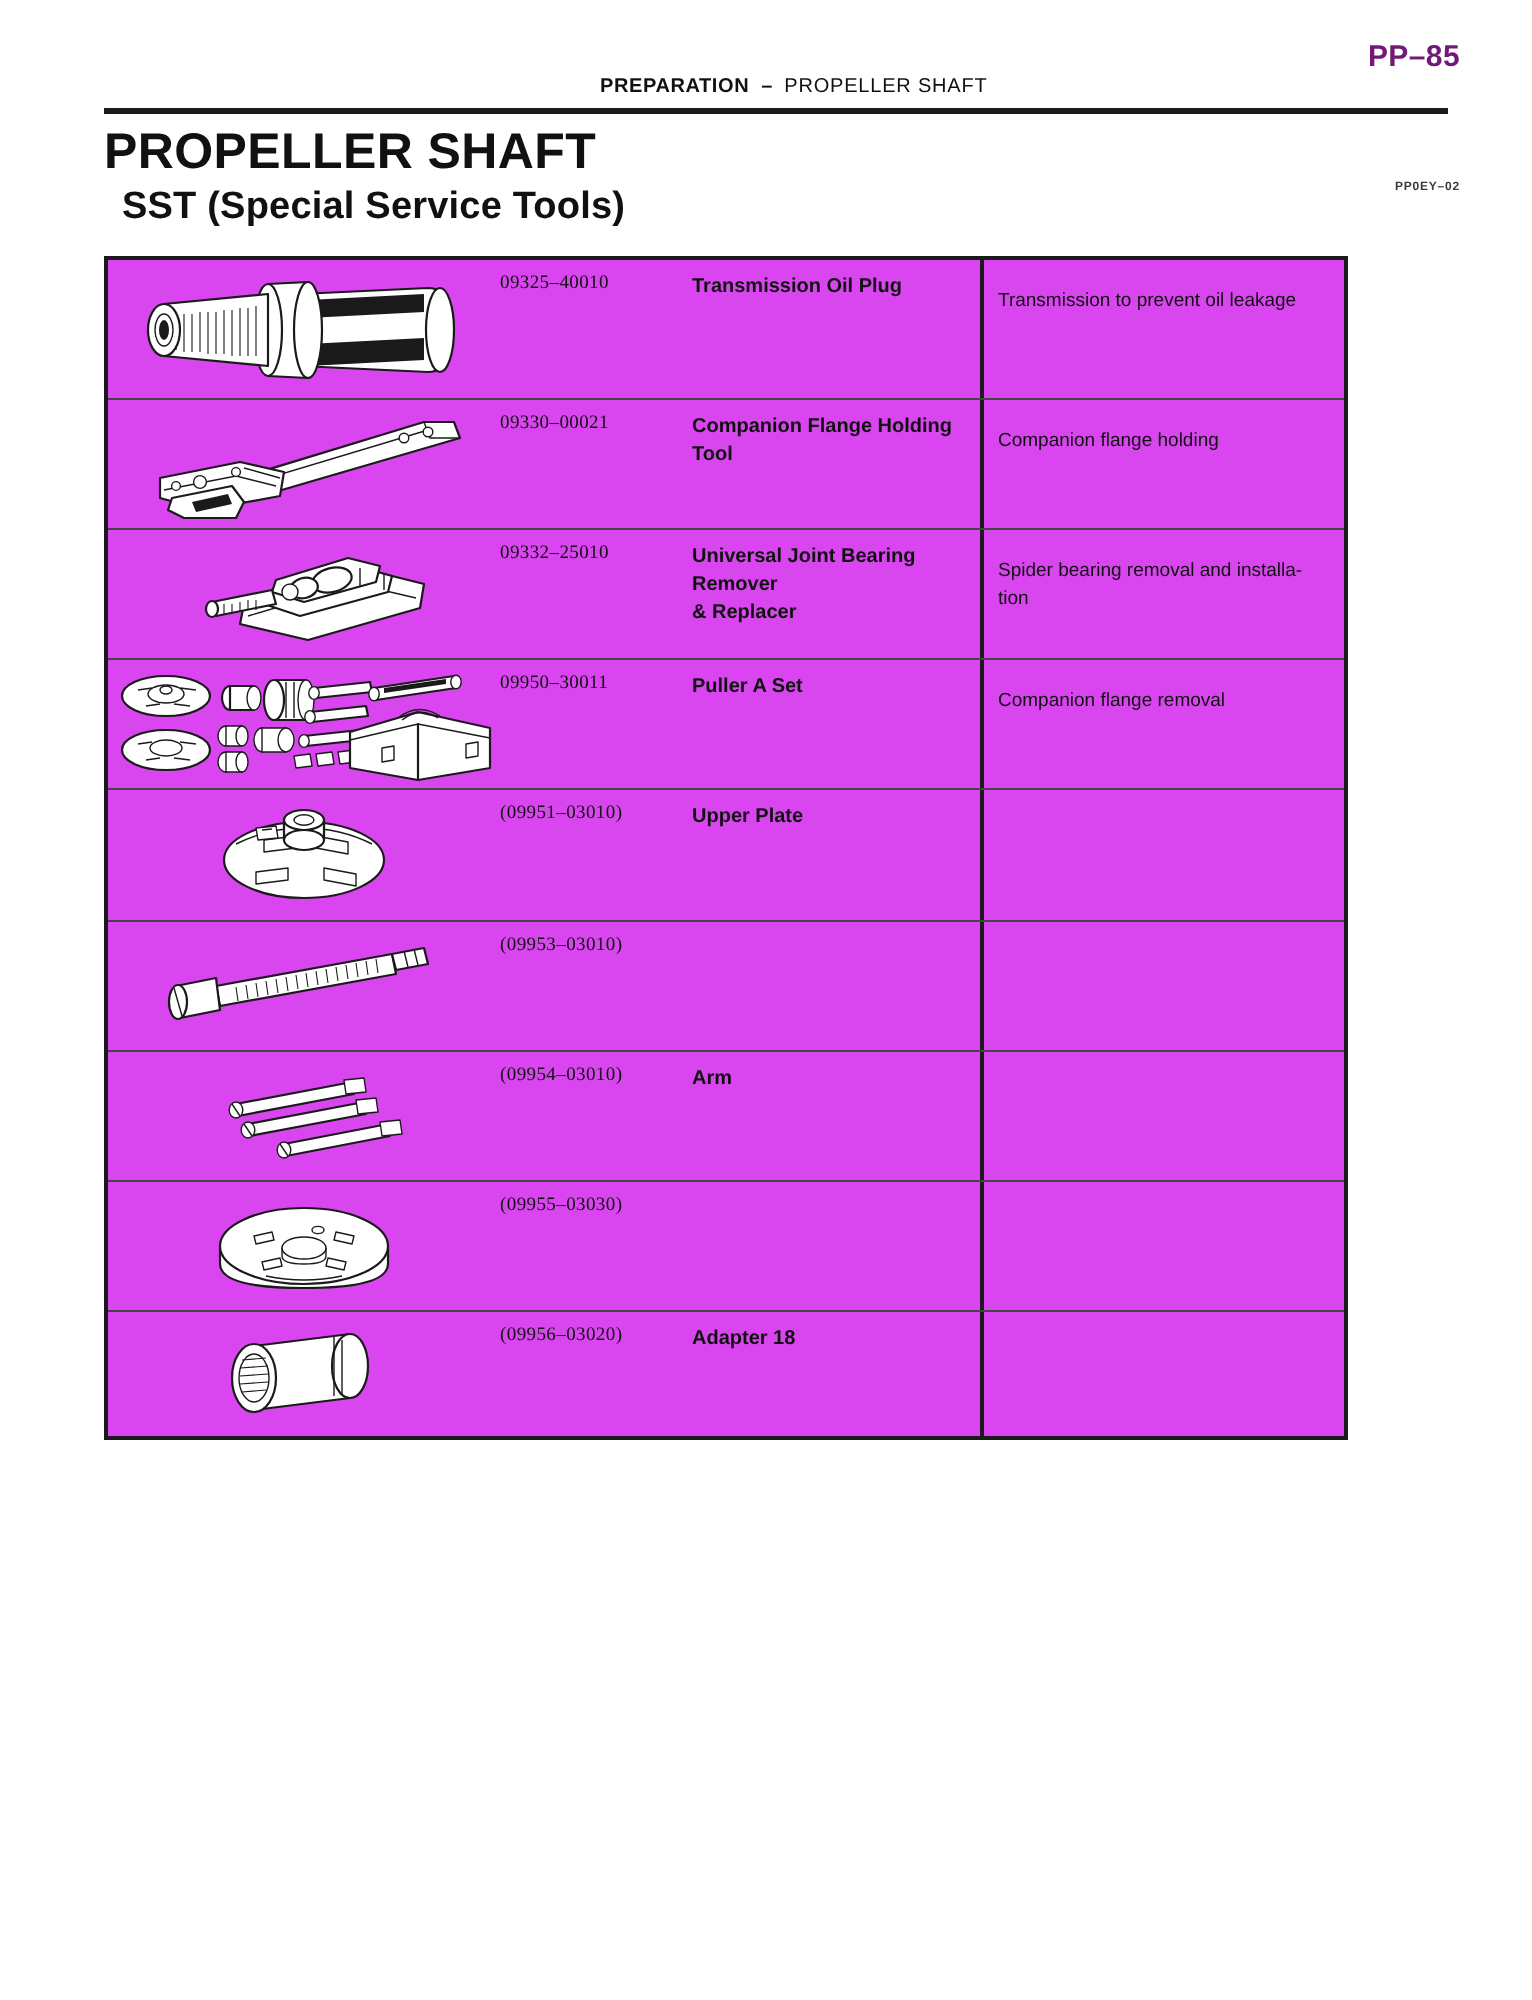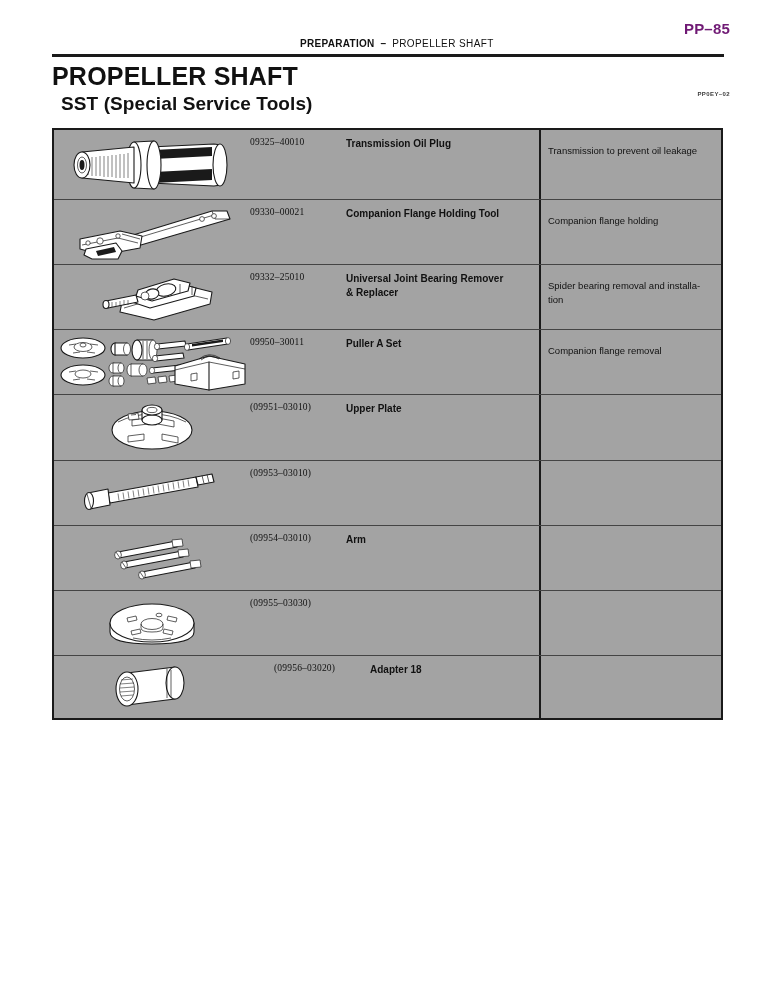--- a/index.html
+++ b/index.html
@@ -85,32 +85,32 @@
     font-weight: bold;
     color: #3a3a3a;
     letter-spacing: 0.4px;
   }
 
   
   .sst-table {
     position: absolute;
     left: 52px;
     top: 128px;
-    width: 671px;
+    width: 622px;
     border: 2px solid #1a1a1a;
     box-sizing: border-box;
-    background: #a3a3a3;
+    background: #d946ef;
   }
   .row {
     display: flex;
     position: relative;
     border-bottom: 1px solid #444;
     box-sizing: border-box;
   }
-  .row.last { border-bottom: none; gap: 24px; }
+  .row.last { border-bottom: none; }
 
   .cell-illus {
     width: 196px;
     flex: 0 0 196px;
     position: relative;
     box-sizing: border-box;
     display: flex;
     align-items: center;
     justify-content: center;
   }

